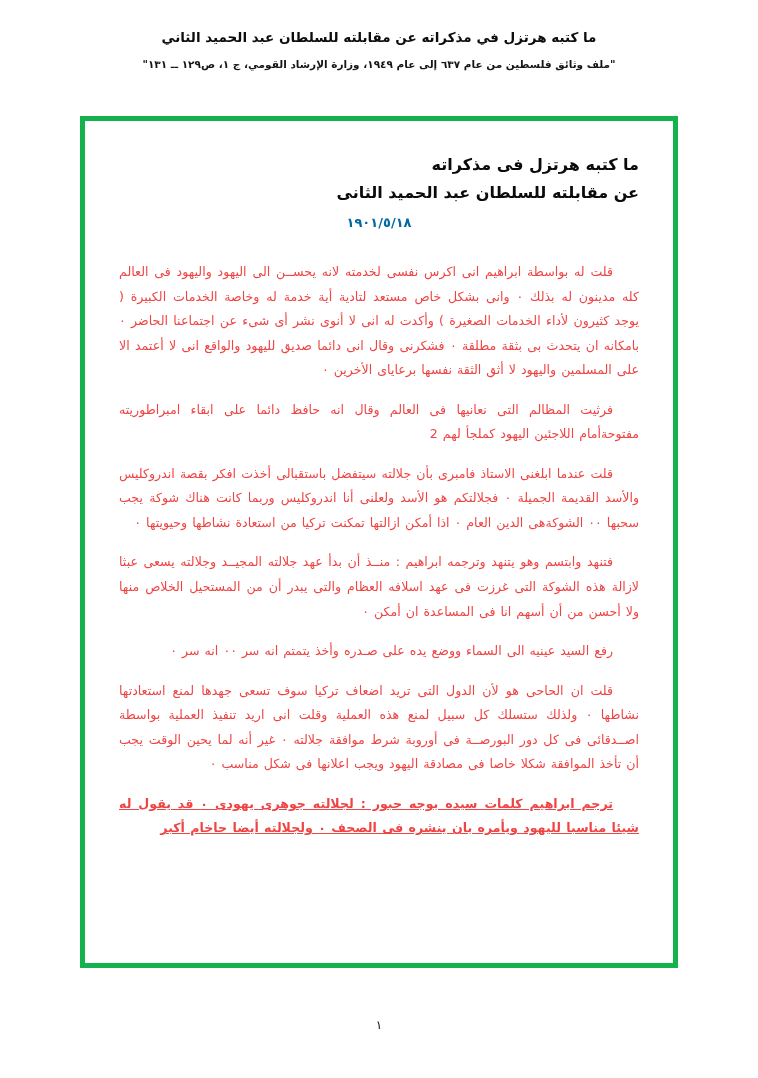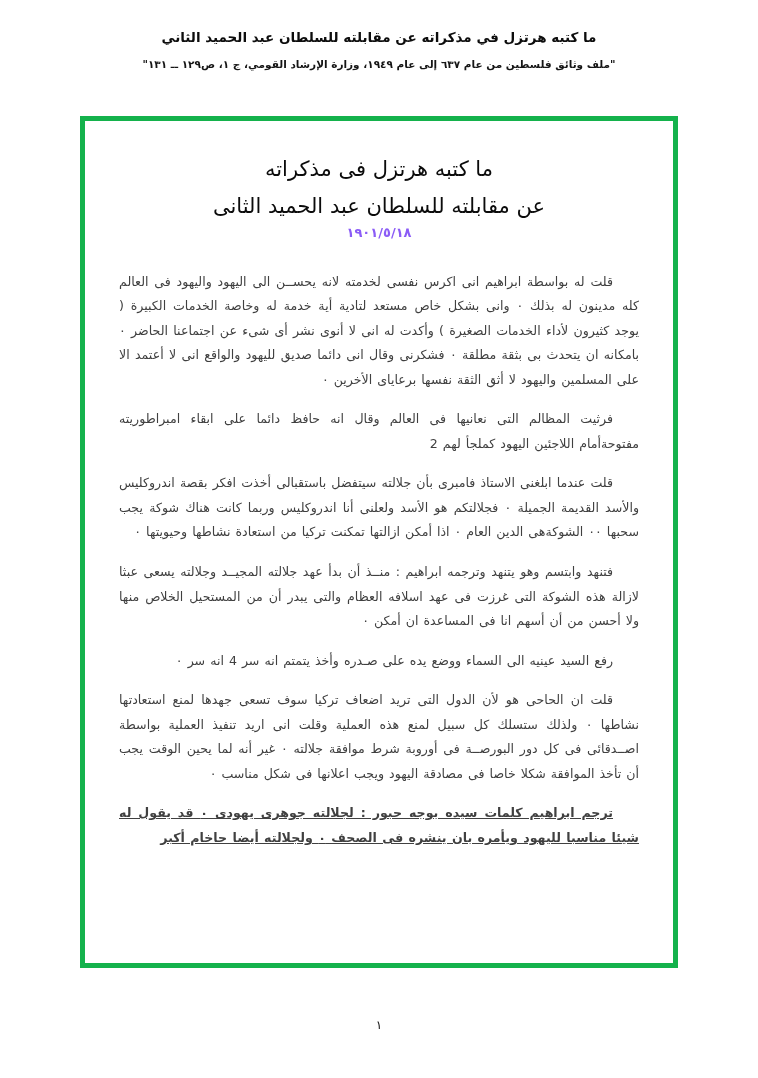--- a/index.html
+++ b/index.html
@@ -44,41 +44,42 @@
     border: 5px solid #14b24c;
     background: #ffffff;
     box-sizing: border-box;
   }
   .frame-inner {
     padding: 30px 34px 20px 34px;
     height: 100%;
     box-sizing: border-box;
   }
   .doc-title {
-    text-align: center;
-    font-size: 21px;
-    font-weight: normal;
+    text-align: right;
+    font-size: 16px;
+    font-weight: bold;
     line-height: 1.75;
     color: #0b0b0b;
   }
   .doc-title .l2 {
     display: block;
   }
   .doc-date {
     text-align: center;
     font-size: 13px;
     font-weight: bold;
-    color: #8b5cf6;
+    margin-top: 8px;
+    color: #0369a1;
     direction: rtl;
   }
   .body-text {
     margin-top: 30px;
     font-size: 12.6px;
     line-height: 1.95;
-    color: #404040;
+    color: #ef4444;
     text-align: justify;
   }
   .para {
     margin: 0 0 15px 0;
     text-indent: 26px;
     word-spacing: 1px;
   }
   .para:last-child {
     margin-bottom: 0;
     text-decoration: underline;
@@ -114,21 +115,21 @@
         <span class="l2">عن مقابلته للسلطان عبد الحميد الثانى</span>
       </div>
 
       <div class="doc-date">١٩٠١/٥/١٨</div>
 
       <div class="body-text">
         <p class="para">قلت له بواسطة ابراهيم انى اكرس نفسى لخدمته لانه يحســن الى اليهود واليهود فى العالم كله مدينون له بذلك ٠ وانى بشكل خاص مستعد لتادية أية خدمة له وخاصة الخدمات الكبيرة ( يوجد كثيرون لأداء الخدمات الصغيرة ) وأكدت له انى لا أنوى نشر أى شىء عن اجتماعنا الحاضر ٠ بامكانه ان يتحدث بى بثقة مطلقة ٠ فشكرنى وقال انى دائما صديق لليهود والواقع انى لا أعتمد الا على المسلمين واليهود لا أثق الثقة نفسها برعاياى الأخرين ٠</p>
         <p class="para">فرثيت المظالم التى نعانيها فى العالم وقال انه حافظ دائما على ابقاء امبراطوريته مفتوحةأمام اللاجئين اليهود كملجأ لهم 2</p>
         <p class="para">قلت عندما ابلغنى الاستاذ فامبرى بأن جلالته سيتفضل باستقبالى أخذت افكر بقصة اندروكليس والأسد القديمة الجميلة ٠ فجلالتكم هو الأسد ولعلنى أنا اندروكليس وربما كانت هناك شوكة يجب سحبها ٠٠ الشوكةهى الدين العام ٠ اذا أمكن ازالتها تمكنت تركيا من استعادة نشاطها وحيويتها ٠</p>
         <p class="para">فتنهد وابتسم وهو يتنهد وترجمه ابراهيم : منــذ أن بدأ عهد جلالته المجيــد وجلالته يسعى عبثا لازالة هذه الشوكة التى غرزت فى عهد اسلافه العظام والتى يبدر أن من المستحيل الخلاص منها ولا أحسن من أن أسهم انا فى المساعدة ان أمكن ٠</p>
-        <p class="para">رفع السيد عينيه الى السماء ووضع يده على صـدره وأخذ يتمتم انه سر 4 انه سر ٠</p>
+        <p class="para">رفع السيد عينيه الى السماء ووضع يده على صـدره وأخذ يتمتم انه سر ٠٠ انه سر ٠</p>
         <p class="para">قلت ان الحاحى هو لأن الدول التى تريد اضعاف تركيا سوف تسعى جهدها لمنع استعادتها نشاطها ٠ ولذلك ستسلك كل سبيل لمنع هذه العملية وقلت انى اريد تنفيذ العملية بواسطة اصــدقائى فى كل دور البورصــة فى أوروبة شرط موافقة جلالته ٠ غير أنه لما يحين الوقت يجب أن تأخذ الموافقة شكلا خاصا فى مصادقة اليهود ويجب اعلانها فى شكل مناسب ٠</p>
         <p class="para bold">ترجم ابراهيم كلمات سيده بوجه حبور : لجلالته جوهرى يهودى ٠ قد يقول له شيئا مناسبا لليهود ويأمره بان ينشره فى الصحف ٠ ولجلالته أيضا حاخام أكبر</p>
       </div>
 
     </div>
   </div>
 
   <div class="page-number">١</div>
 
 </div>

